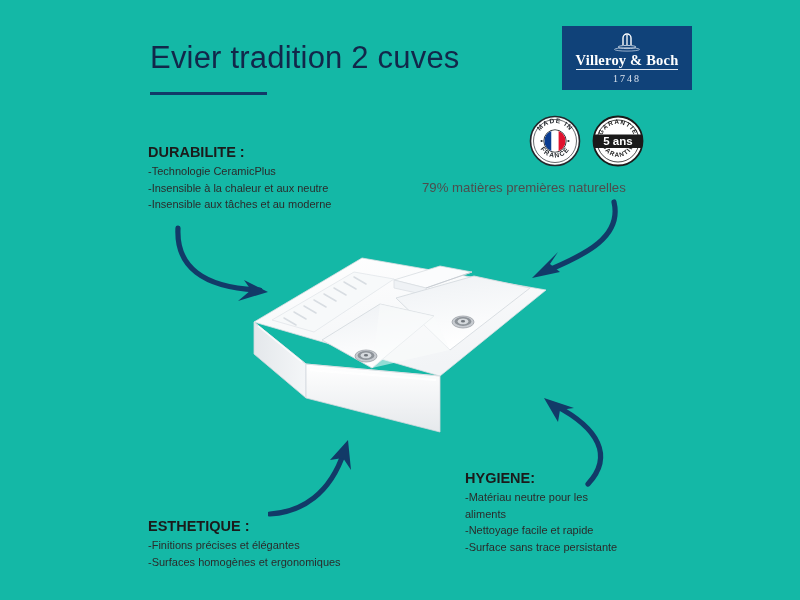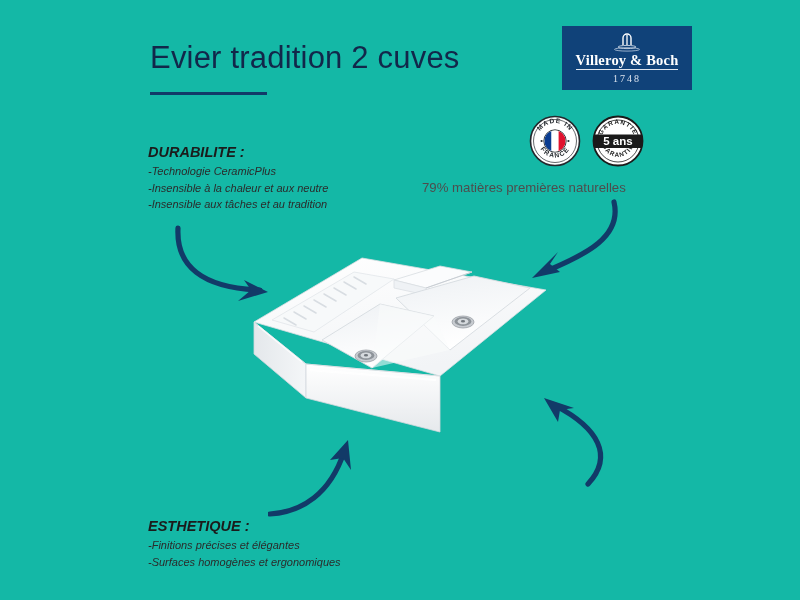--- a/index.html
+++ b/index.html
@@ -70,21 +70,20 @@
     color: #dbe3ee;
     font-family: "Liberation Serif", serif;
     font-size: 10px;
     letter-spacing: 2px;
     margin-top: 3px;
   }
 
   
   .feature {
     position: absolute;
-    font-style: italic;
   }
   .feature-title {
     font-size: 14.5px;
     font-weight: 700;
     color: #1b1b1b;
     margin-bottom: 3px;
     white-space: nowrap;
   }
   .feature-line {
     font-size: 11px;
@@ -282,23 +281,29 @@
 
   <svg class="arrow" id="arrow-hygiene" viewBox="0 0 104 96">
     <path d="M60 92 C86 64 70 36 28 14" fill="none" stroke="#123a68" stroke-width="5.2" stroke-linecap="round"></path>
     <path d="M16 6 L30 30 L32 18 L46 16 Z" fill="#123a68"></path>
   </svg>
 
   <div class="feature" id="feature-durabilite">
     <div class="feature-title">DURABILITE :</div>
     <div class="feature-line">-Technologie CeramicPlus</div>
     <div class="feature-line">-Insensible à la chaleur et aux neutre</div>
-    <div class="feature-line">-Insensible aux tâches et au tradition</div>
+    <div class="feature-line">-Insensible aux tâches et au moderne</div>
   </div>
 
   <div class="feature" id="feature-esthetique">
     <div class="feature-title">ESTHETIQUE :</div>
     <div class="feature-line">-Finitions précises et élégantes</div>
     <div class="feature-line">-Surfaces homogènes et ergonomiques</div>
   </div>
 
+  <div class="feature" id="feature-hygiene">
+    <div class="feature-title">HYGIENE:</div>
+    <div class="feature-line wrap">-Matériau neutre pour les aliments</div>
+    <div class="feature-line">-Nettoyage facile et rapide</div>
+    <div class="feature-line">-Surface sans trace persistante</div>
+  </div>
 
 </div>
 
 </body></html>

